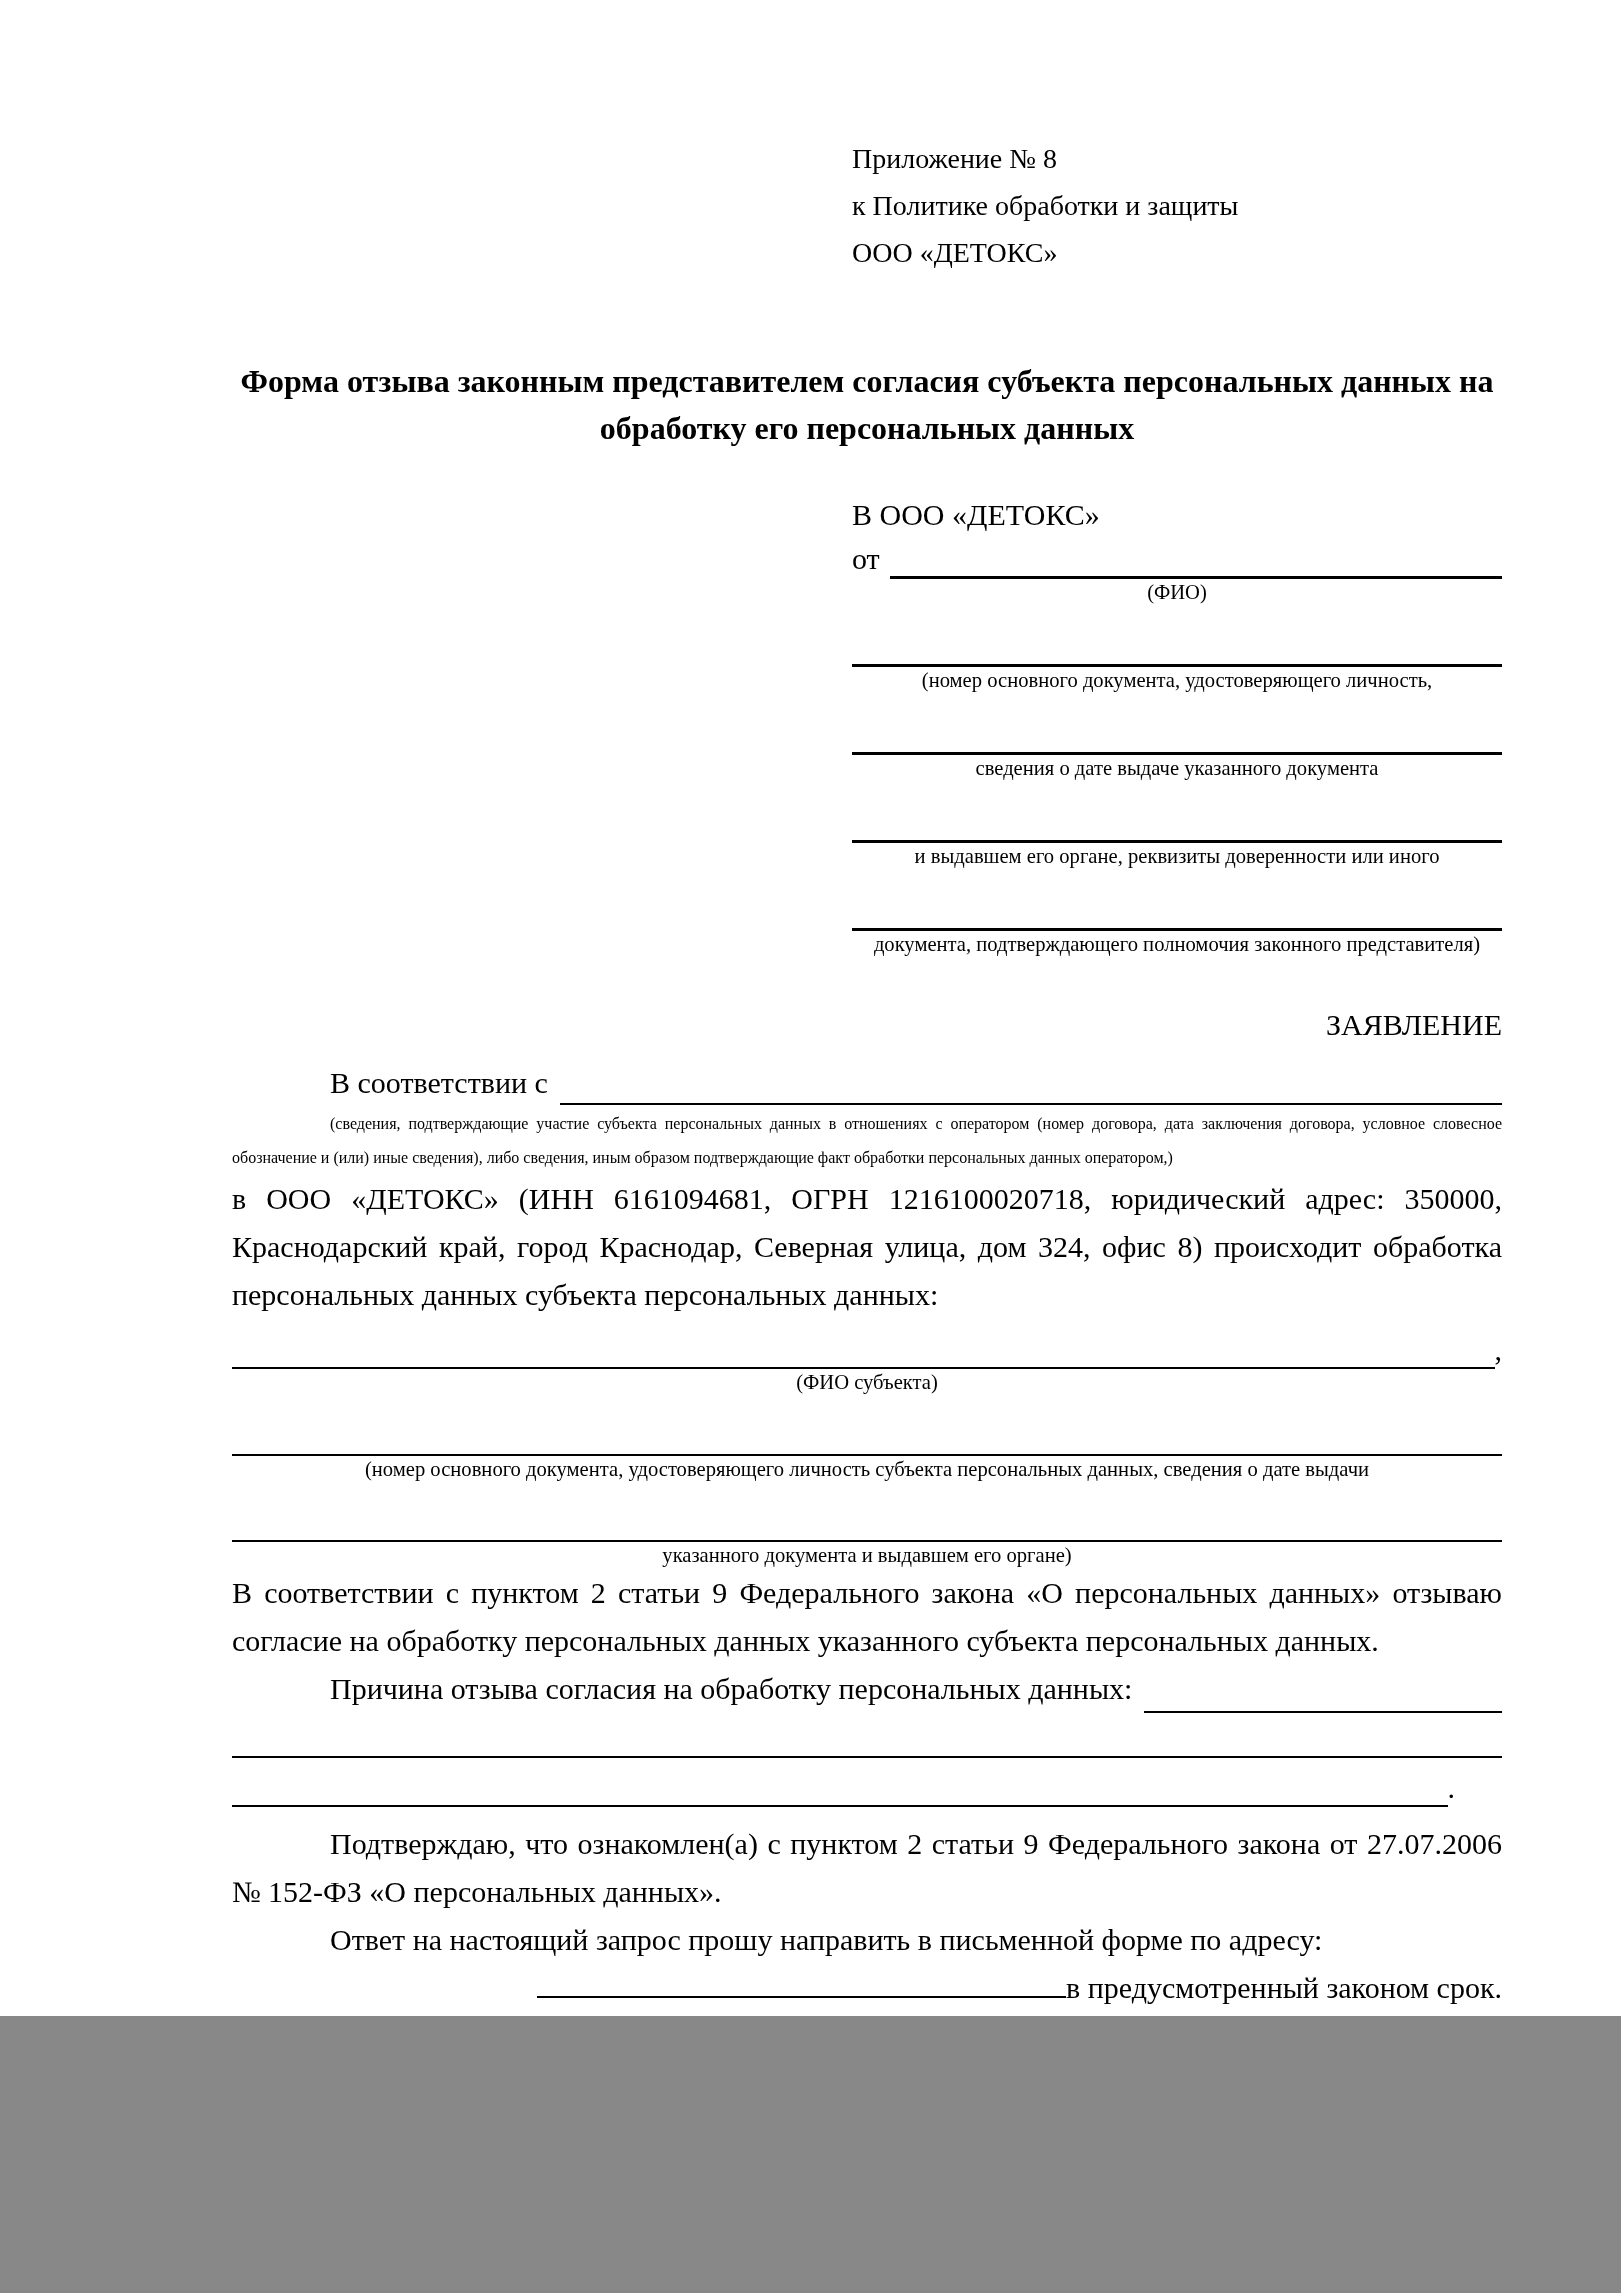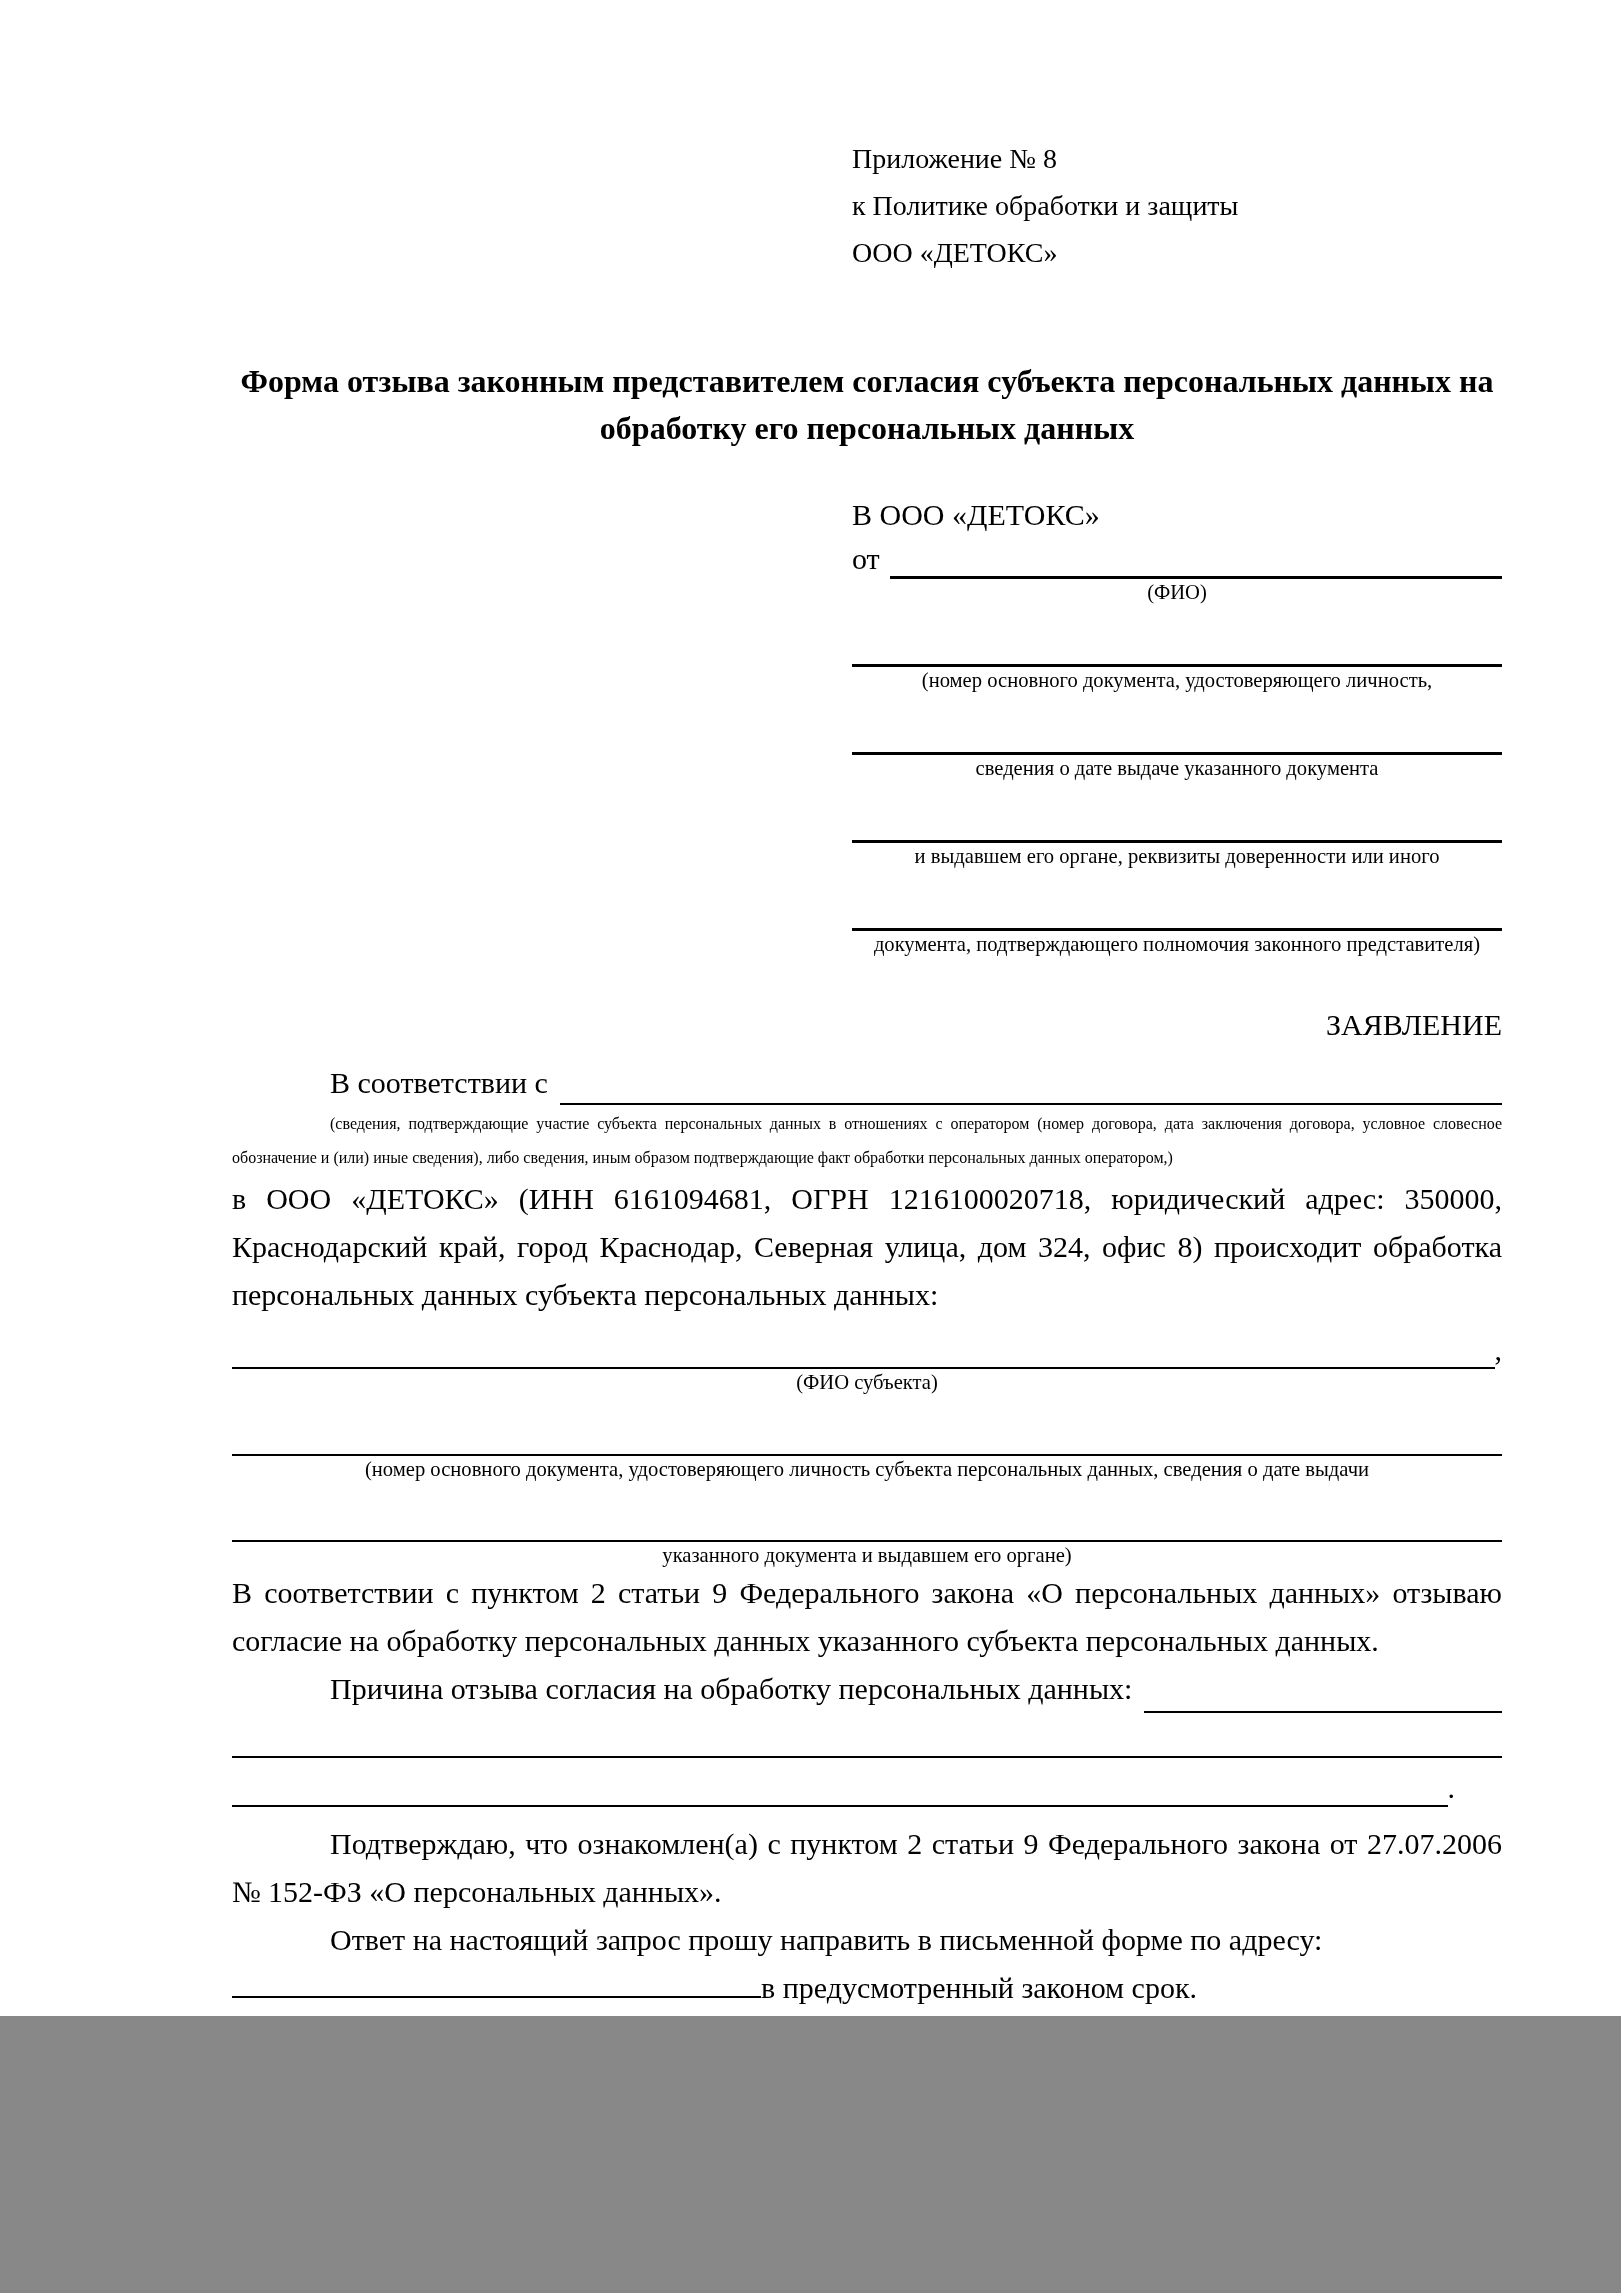--- a/index.html
+++ b/index.html
@@ -55,21 +55,21 @@
   .center-fill .fill-line { border-bottom:2.9px solid #000; height:29px; }
 
   .reason-row { display:flex; align-items:flex-end; padding-left:98px; font-size:30px; line-height:48px; }
   .reason-row .flex-line { margin-left:11.8px; border-bottom:2.9px solid #000; }
 
   .blank1 { border-bottom:2.9px solid #000; height:43px; }
   .blank2-row { display:flex; align-items:flex-end; font-size:30px; line-height:39px; margin-top:9.8px; padding-right:47px; }
   .blank2-row .flex-line { border-bottom:2.9px solid #000; }
   .blank2-row .punct { flex:0 0 auto; }
 
-  .reply-row { font-size:30px; line-height:48px; white-space:nowrap; }
+  .reply-row { font-size:30px; line-height:48px; white-space:nowrap;text-align:right; }
   .inline-line { display:inline-block; width:529px; border-bottom:2.9px solid #000; height:29px; vertical-align:baseline; }
 
   .footer-row {
     display:flex; justify-content:space-between; align-items:flex-start;
     margin-top:74px; font-size:30px; line-height:39px;
   }
   .sig { display:flex; align-items:flex-end; }
   .sig-line { width:412px; border-bottom:3.9px solid #000; height:29px; }
   .mt14 { margin-top:13.7px; }
 </style>

